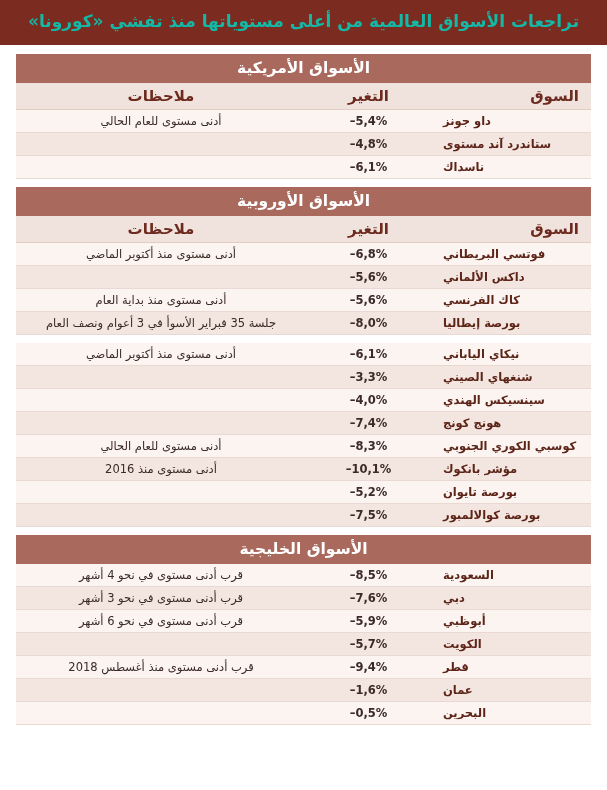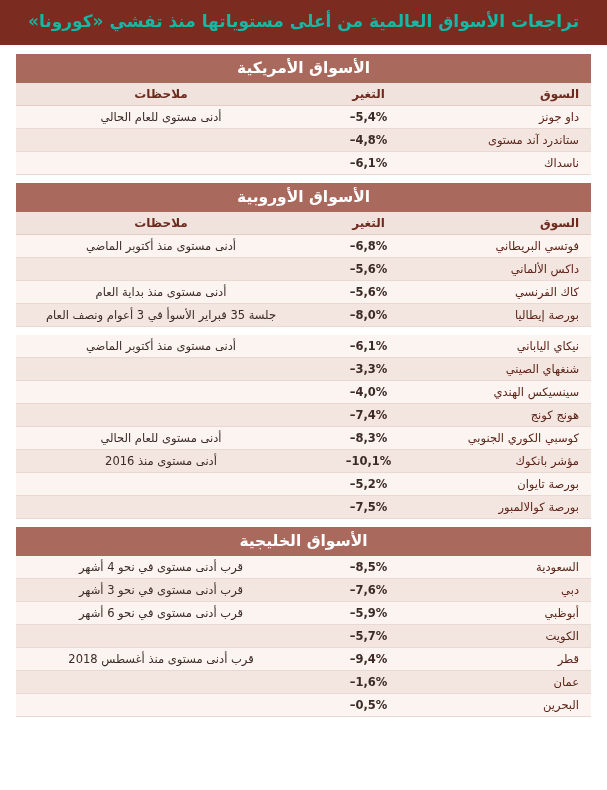--- a/index.html
+++ b/index.html
@@ -47,38 +47,38 @@
     color:#ffffff;
     text-align:center;
     font-size:15.5px;
     font-weight:bold;
     padding:5px 0 6px 0;
     border:0;
   }
   tr.head-row td{
     background:#f0e2dc;
     color:#6d2b1f;
-    font-size:12px;
+    font-size:15px;
     font-weight:bold;
     padding:4px 12px;
     border-bottom:1px solid #e2cdc5;
   }
   tr.head-row td.market{text-align:right;}
   tr.head-row td.change{text-align:center;}
   tr.head-row td.notes{text-align:center;}
 
   tr.data-row td{
     font-size:11.5px;
     padding:4px 12px;
     color:#3b2a25;
     border-bottom:1px solid #ead9d2;
   }
   tr.data-row td.market{
-    text-align:right;
-    font-weight:normal;
+    text-align:left;
+    font-weight:bold;
     color:#5d2418;
   }
   tr.data-row td.change{
     text-align:center;
     font-weight:bold;
     color:#3b2a25;
     direction:ltr;
   }
   tr.data-row td.notes{
     text-align:center;

